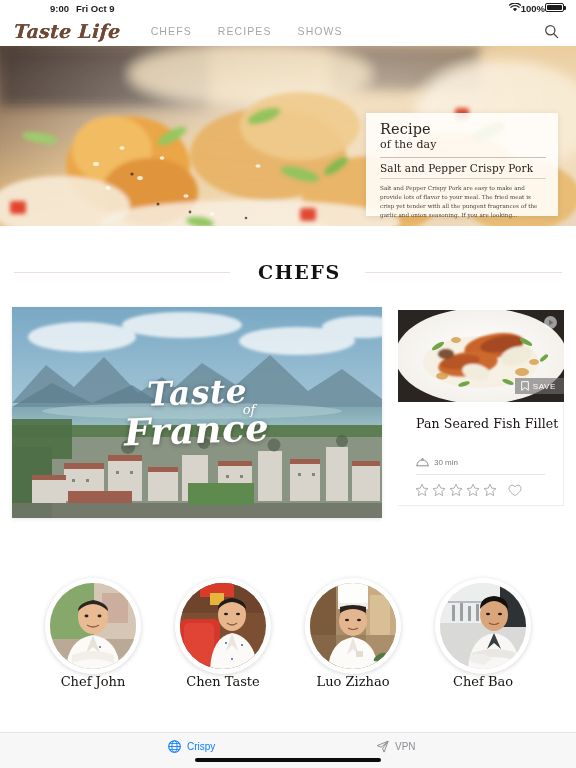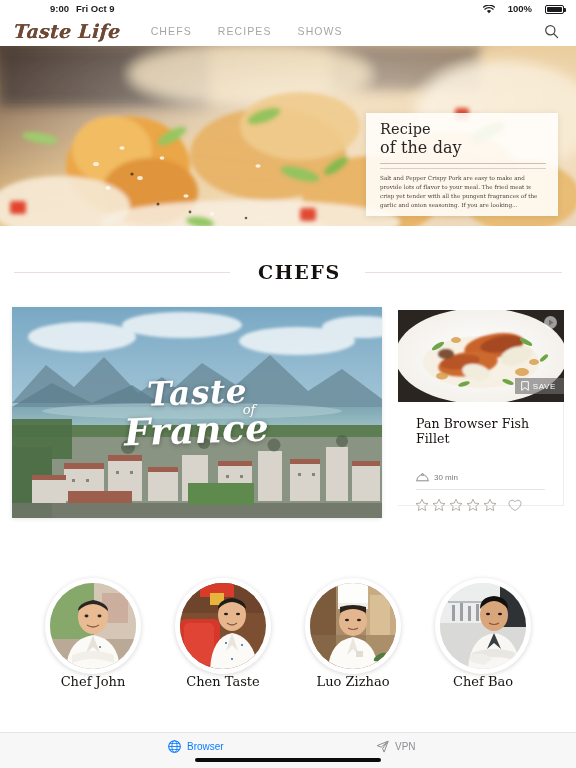--- a/index.html
+++ b/index.html
@@ -13,21 +13,21 @@
 
   
   .statusbar {
     position: absolute; top:0; left:0; width:576px; height:16px;
     display:flex; align-items:center; justify-content:space-between;
     padding: 0 12px 0 14px;
     font-size: 9.5px; font-weight: bold; color:#1c1c1e;
     font-family: "Liberation Sans", sans-serif;
   }
   .sb-left { display:flex; align-items:center; gap:7px;margin-left:36px; }
-  .sb-right { display:flex; align-items:flex-end; gap:13px; }
+  .sb-right { display:flex; align-items:flex-start; gap:0; }
   .wifi-ico { display:block; }
   .batt {
     width:19px; height:9px; border:1px solid #1c1c1e; border-radius:2px;
     position:relative; padding:1px;
   }
   .batt::after{
     content:""; position:absolute; right:-3px; top:2.5px;
     width:1.6px; height:3.5px; background:#1c1c1e; border-radius:0 1px 1px 0;
   }
   .batt > i { display:block; height:100%; width:100%; background:#1c1c1e; border-radius:1px; }
@@ -67,21 +67,21 @@
     padding: 9px 12px 8px 14px;
     box-shadow: 0 1px 6px rgba(80,60,40,.13);
     z-index:3;
   }
   .rod-title {
     font-family:"DejaVu Serif", serif;
     font-size:14.5px; color:#2a2522; line-height:1.05; letter-spacing:.1px;
   }
   .rod-sub {
     font-family:"DejaVu Serif", serif;
-    font-size:16px; color:#2a2522; margin-top:1px; letter-spacing:.1px;
+    font-size:11px; color:#2a2522; margin-top:1px; letter-spacing:.1px;
   }
   .rod-rule { height:1px; background:#c9bfb6; margin:6px 0 4px 0; }
   .rod-name {
     font-family:"DejaVu Serif", serif;
     font-size:10.5px; color:#1f1b18; letter-spacing:.1px;
   }
   .rod-rule2 { height:1px; background:#d8cfc6; margin:4px 0 5px 0; }
   .rod-body {
     font-family:"DejaVu Serif", serif;
     font-size:5.6px; line-height:1.62; color:#4a423c; letter-spacing:.05px;
@@ -298,20 +298,21 @@
           <circle cx="158" cy="158" r="1.5"></circle>
         <circle cx="190" cy="166" r="1.4"></circle>
           <circle cx="246" cy="172" r="1.3"></circle>
       </g>
     </svg>
 
     <div class="rod-card">
       <div class="rod-title">Recipe</div>
       <div class="rod-sub">of the day</div>
       <div class="rod-rule"></div>
+      <div class="rod-name">Salt and Pepper Crispy Pork</div>
       <div class="rod-rule2"></div>
       <div class="rod-body">Salt and Pepper Crispy Pork are easy to make and provide lots of flavor to your meal. The fried meat is crisp yet tender with all the pungent fragrances of the garlic and onion seasoning. If you are looking...</div>
     </div>
   </div>
 
   <div class="section-head">
     <div class="rule left"></div>
     <div class="section-title">CHEFS</div>
     <div class="rule right"></div>
   </div>
@@ -448,21 +449,21 @@
             <polygon points="1,0.6 5.4,3.5 1,6.4" fill="#6b6b6b"></polygon>
           </svg>
       </div>
       <div class="rc-save">
         <svg width="8" height="10" viewBox="0 0 8 10">
           <path d="M0.7 0.7 H7.3 V9.3 L4 6.6 L0.7 9.3 Z" fill="none" stroke="#ffffff" stroke-width="1"></path>
         </svg>
         <span>SAVE</span>
       </div>
     </div>
-    <div class="rc-title">Pan Browser Fish Fillet</div>
+    <div class="rc-title">Pan Seared Fish Fillet</div>
     <div class="rc-time">
       <svg width="13" height="9" viewBox="0 0 13 9">
         <path d="M1 7.4 a5.5 5.5 0 0 1 11 0" fill="none" stroke="#8d8985" stroke-width="1"></path>
         <line x1="0.6" y1="7.8" x2="12.4" y2="7.8" stroke="#8d8985" stroke-width="1" stroke-linecap="round"></line>
         <circle cx="6.5" cy="1.4" r="0.9" fill="none" stroke="#8d8985" stroke-width="0.9"></circle>
       </svg>
       <span>30 min</span>
     </div>
     <div class="rc-divider"></div>
     <div class="rc-rating">
@@ -600,21 +601,21 @@
 
   <div class="bottombar">
     <div class="bb-item bb-browser">
       <svg width="13" height="13" viewBox="0 0 13 13">
         <circle cx="6.5" cy="6.5" r="5.8" fill="none" stroke="#0a7cff" stroke-width="1.1"></circle>
         <ellipse cx="6.5" cy="6.5" rx="2.6" ry="5.8" fill="none" stroke="#0a7cff" stroke-width="0.9"></ellipse>
         <line x1="0.8" y1="6.5" x2="12.2" y2="6.5" stroke="#0a7cff" stroke-width="0.9"></line>
         <line x1="1.8" y1="3.5" x2="11.2" y2="3.5" stroke="#0a7cff" stroke-width="0.8"></line>
         <line x1="1.8" y1="9.5" x2="11.2" y2="9.5" stroke="#0a7cff" stroke-width="0.8"></line>
       </svg>
-      <span>Browser</span>
+      <span>Crispy</span>
     </div>
     <div class="bb-item bb-vpn">
       <svg width="13" height="13" viewBox="0 0 13 13">
         <path d="M12.2 1.1 L1.2 5.6 L5.2 7.2 L11.6 1.7 L6.6 8.6 L8.1 12.1 Z" fill="none" stroke="#8e8e93" stroke-width="1" stroke-linejoin="round"></path>
       </svg>
       <span>VPN</span>
     </div>
     <div class="home-ind"></div>
   </div>
 

